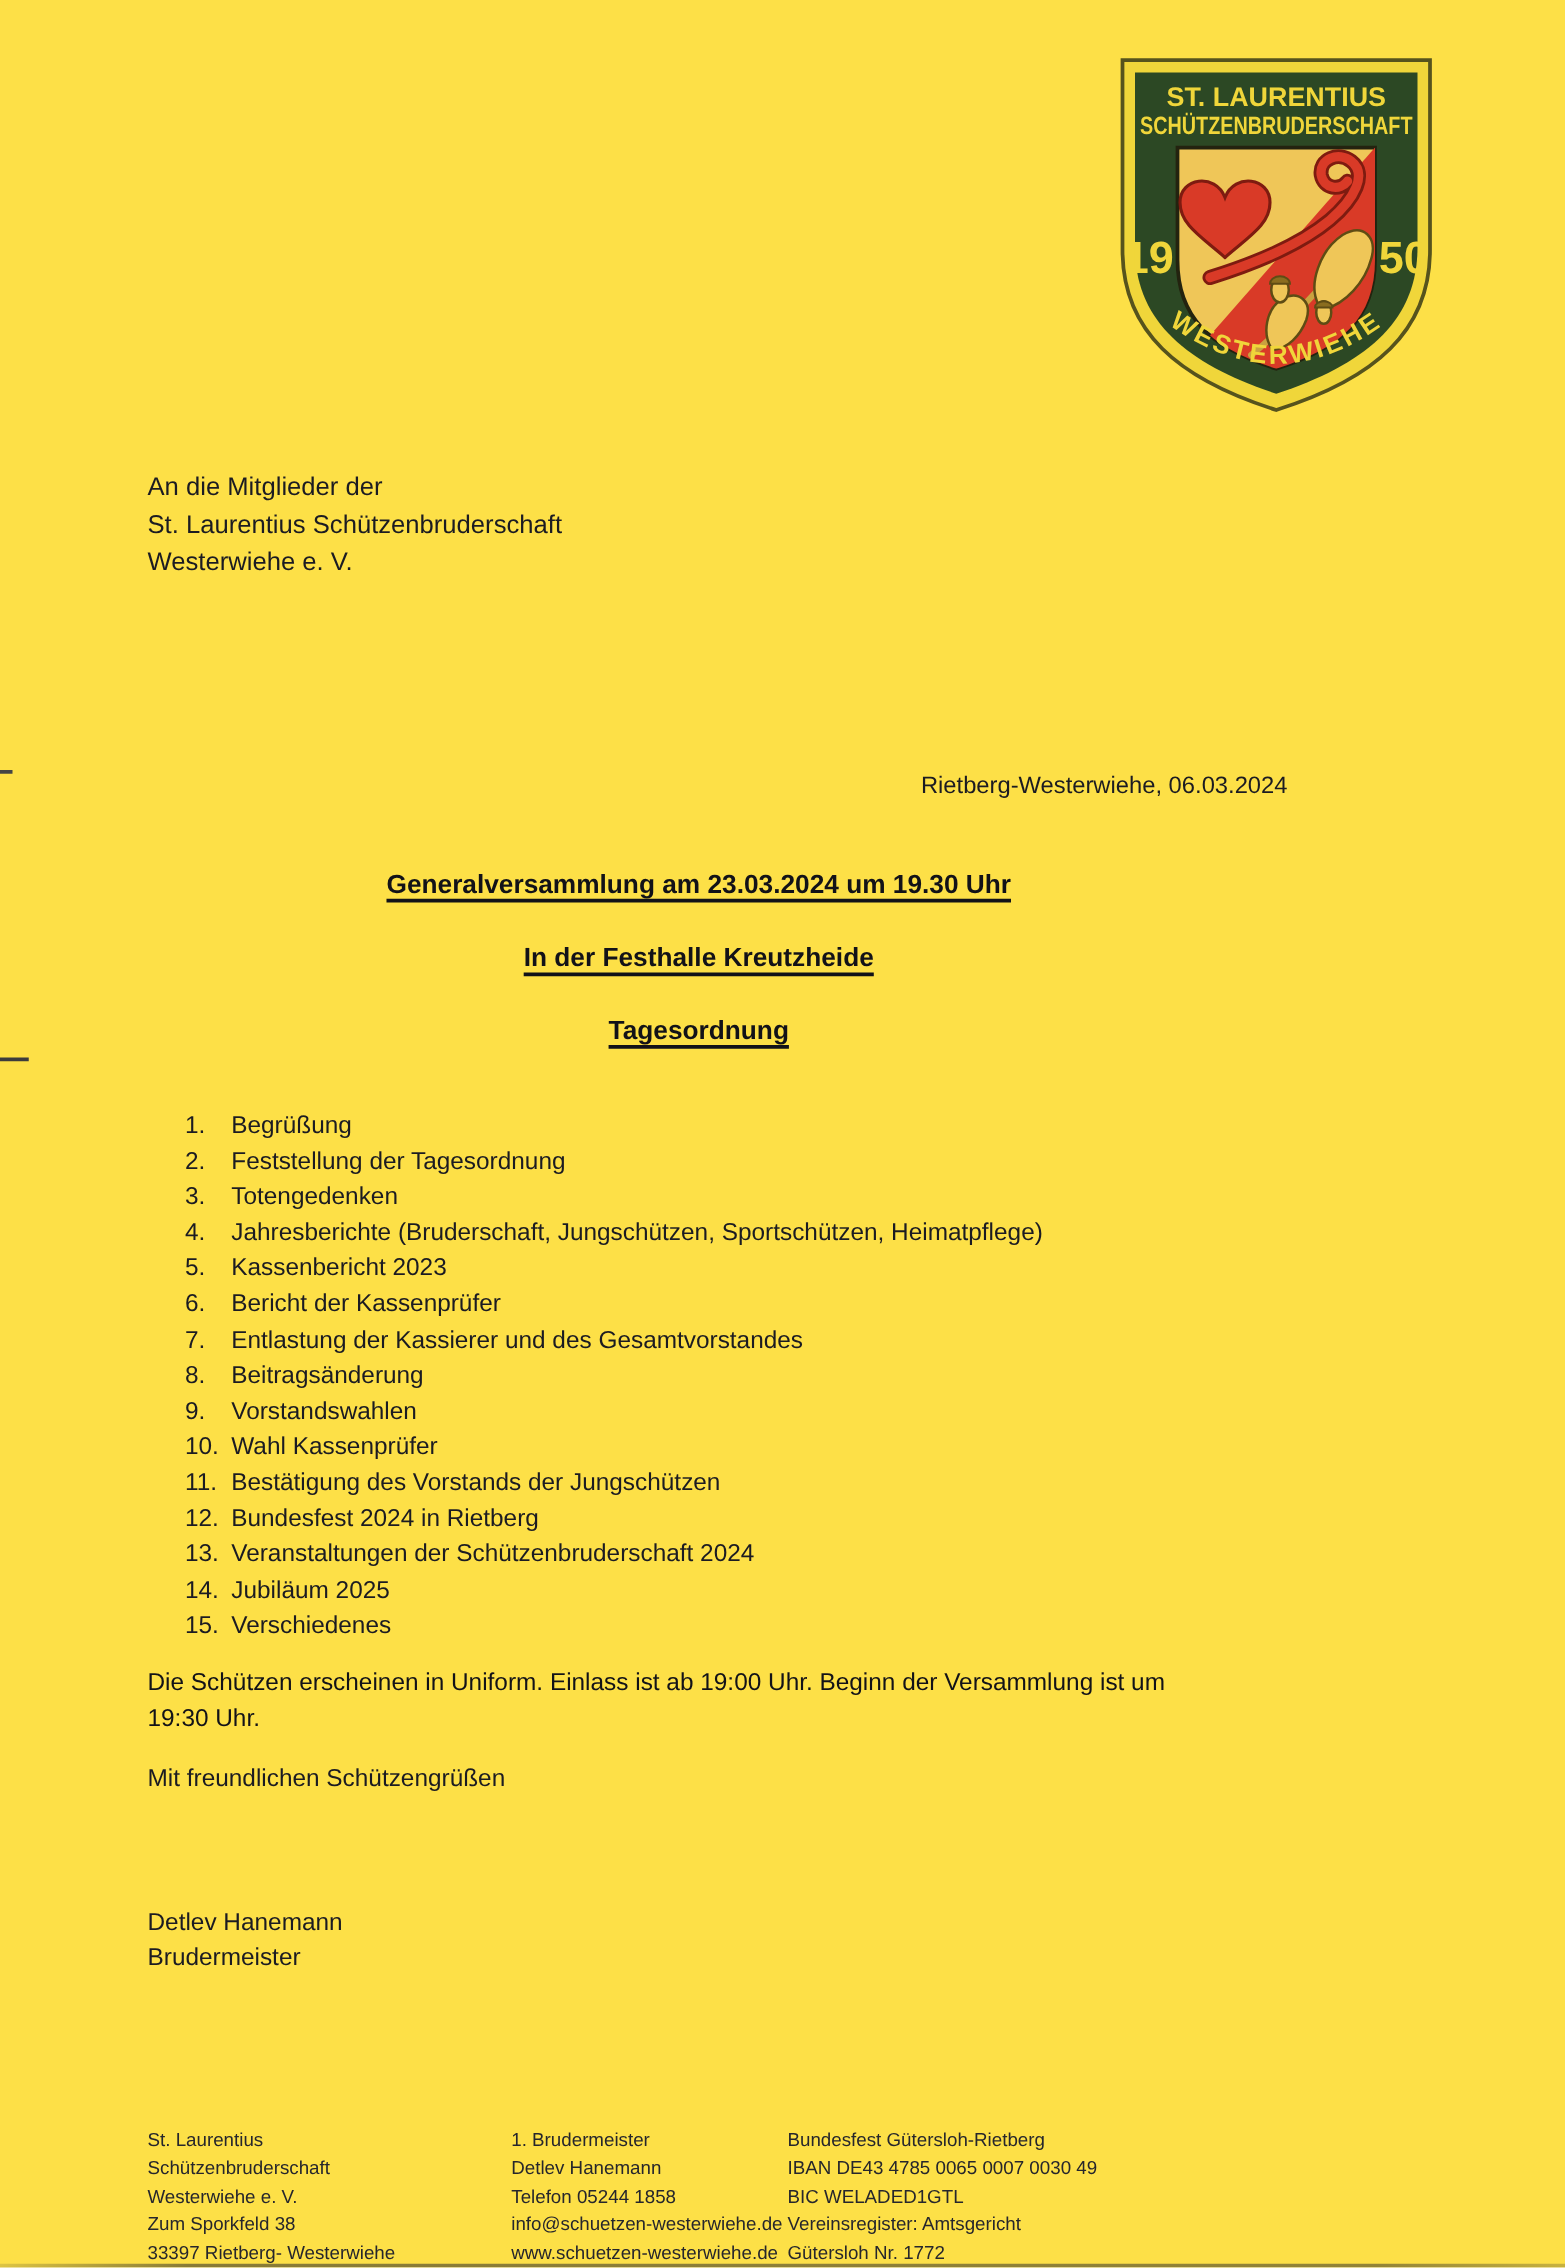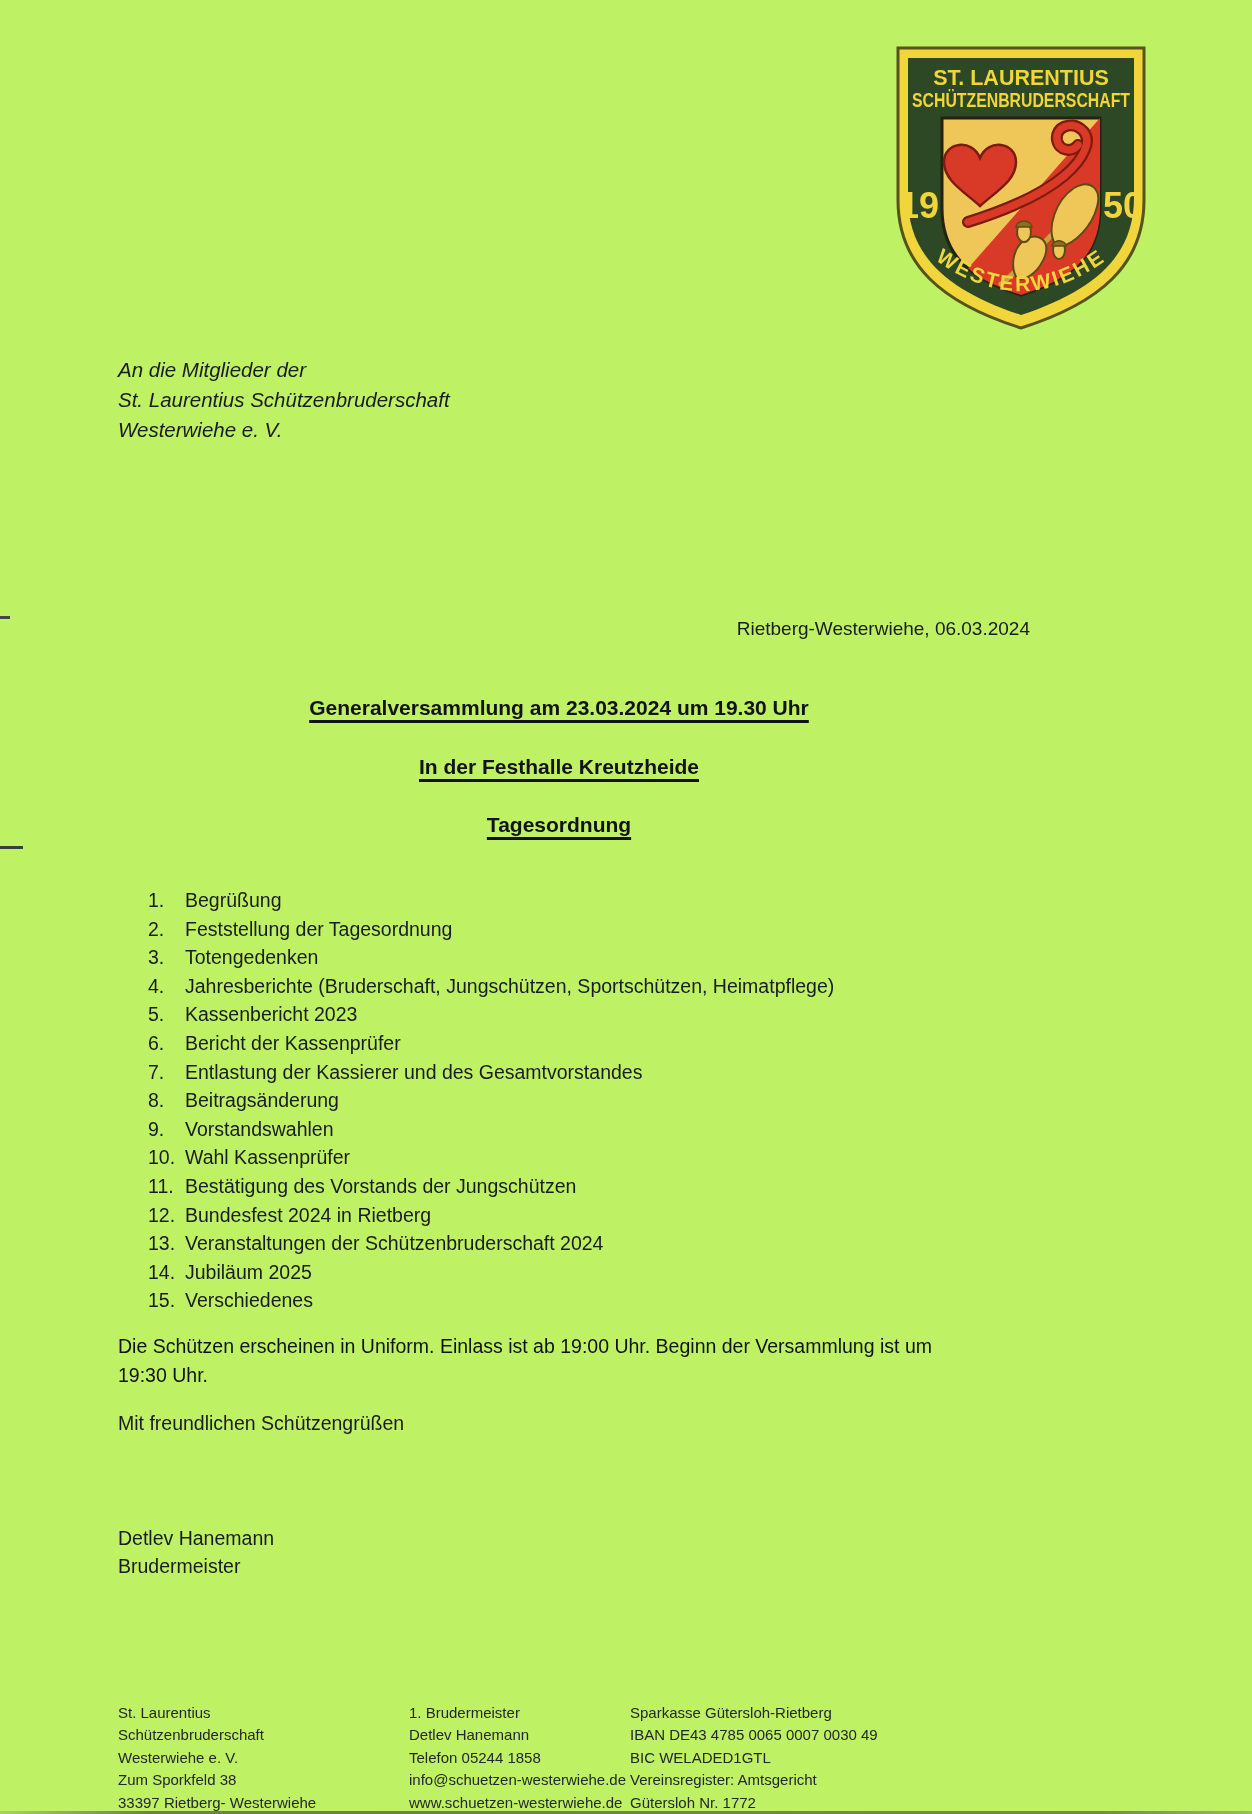--- a/index.html
+++ b/index.html
@@ -1,22 +1,22 @@
 <!DOCTYPE html>
 <html><head>
 <meta charset="utf-8">
 <style>
   html,body{margin:0;padding:0;background:#e8e8e8;}
   .page{
     position:relative;width:1252px;height:1814px;margin:0 auto;
-    background:#bef264;overflow:hidden;
+    background:#fde047;overflow:hidden;
     font-family:"Liberation Sans", sans-serif;color:#1b1b22;
   }
   .sender{position:absolute;left:118px;top:283px;font-size:15.5px;line-height:23.5px;color:#26262c;}
-  .recipient{position:absolute;left:118px;top:355px;font-size:20.5px;line-height:30px;font-style:italic;}
+  .recipient{position:absolute;left:118px;top:375px;font-size:20.5px;line-height:30px;}
   .dateline{position:absolute;right:222px;top:618px;font-size:19px;}
   .heading{
     position:absolute;left:118px;width:882px;text-align:center;
     font-weight:bold;font-size:21px;color:#121218;
     text-decoration:underline;text-decoration-thickness:2.5px;text-underline-offset:5px;
   }
   .h-meeting{top:696px;}
   .h-location{top:755px;}
   .h-agenda{top:813px;}
   .agenda{position:absolute;left:148px;top:886px;font-size:19.5px;line-height:28.6px;}
@@ -183,21 +183,21 @@
         <div>33397 Rietberg- Westerwiehe</div>
       </div>
     <div class="fcol fcol-2">
         <div>1. Brudermeister</div>
         <div>Detlev Hanemann</div>
         <div>Telefon 05244 1858</div>
         <div>info@schuetzen-westerwiehe.de</div>
         <div>www.schuetzen-westerwiehe.de</div>
       </div>
     <div class="fcol fcol-3">
-        <div>Sparkasse Gütersloh-Rietberg</div>
+        <div>Bundesfest Gütersloh-Rietberg</div>
         <div>IBAN DE43 4785 0065 0007 0030 49</div>
         <div>BIC WELADED1GTL</div>
         <div>Vereinsregister: Amtsgericht</div>
         <div>Gütersloh Nr. 1772</div>
       </div>
   </div>
 
   <div class="fold-mark fold-mark-1"></div>
   <div class="fold-mark fold-mark-2"></div>
   <div class="scan-edge"></div>

